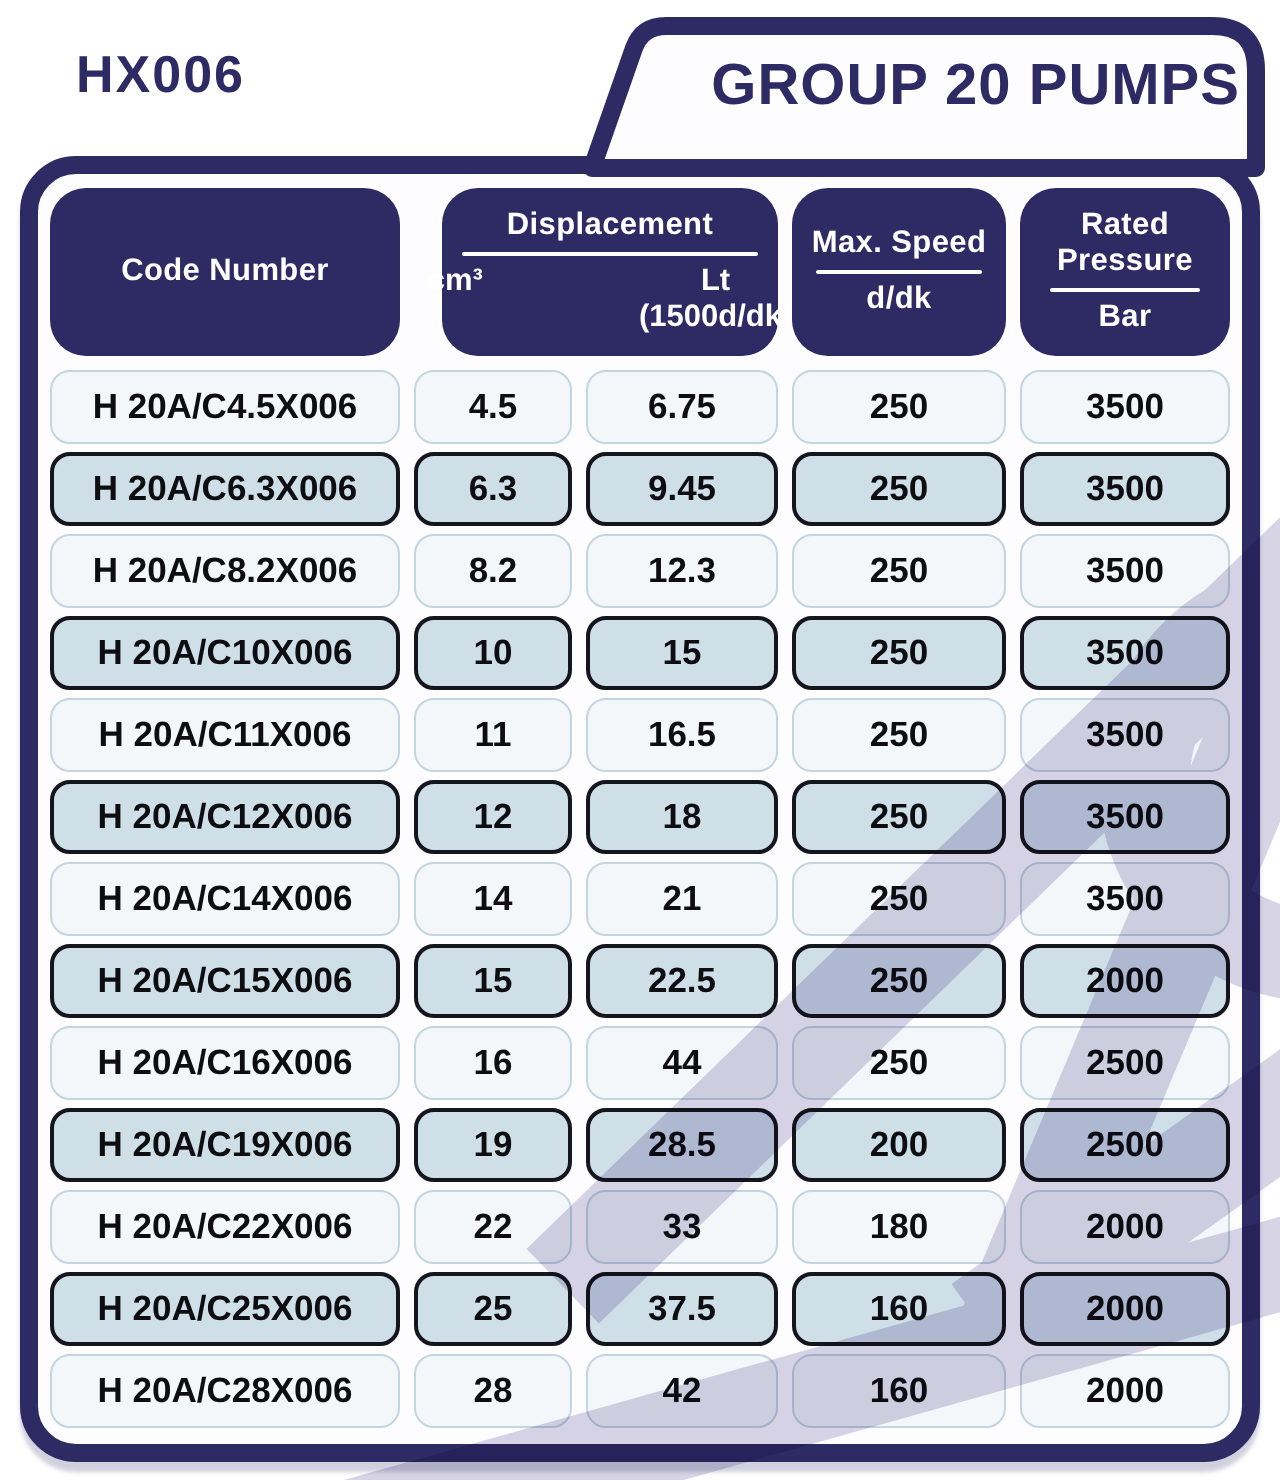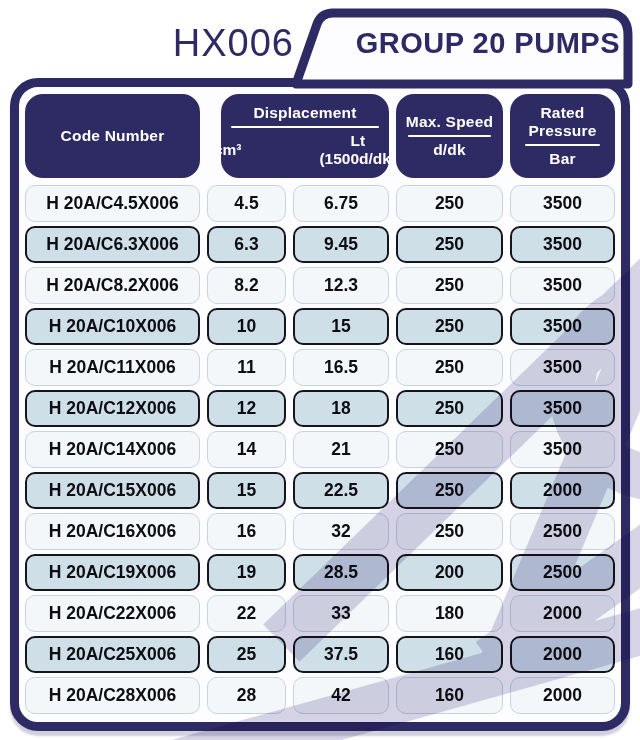--- a/index.html
+++ b/index.html
@@ -5,21 +5,21 @@
   html,body{margin:0;padding:0;}
   body{
     width:640px;height:740px;position:relative;overflow:hidden;
     background:#ffffff;
     font-family:"Liberation Sans", sans-serif;
     -webkit-font-smoothing:antialiased;
   }
   
   .model-code{
     position:absolute;left:38px;top:22px;width:256px;
-    text-align:right;font-size:38px;font-weight:normal;
+    text-align:left;font-size:26px;font-weight:bold;
     color:var(--navy);letter-spacing:1px;
   }
   .tab-svg{position:absolute;left:0;top:0;z-index:3;}
   .tab-label{
     position:absolute;left:328px;top:27px;width:292px;z-index:4;
     text-align:right;font-size:29px;font-weight:bold;
     color:var(--navy);letter-spacing:.5px;white-space:nowrap;
   }
   
   .frame{
@@ -37,21 +37,21 @@
   
   .hdr-box{
     background:var(--navy);color:#fff;border-radius:18px;
     height:84px;display:flex;flex-direction:column;
     align-items:center;justify-content:center;text-align:center;
   }
   .hdr-box.disp{grid-column:2 / 4;margin-left:14px;}
   .hdr-title{font-size:15.5px;font-weight:bold;letter-spacing:.2px;}
   .hdr-line{height:2px;background:#fff;border-radius:1px;margin:4px auto;}
   .w88{width:88%;} .w78{width:78%;} .w72{width:72%;}
-  .disp-units{display:flex;align-items:center;justify-content:center;
+  .disp-units{display:flex;justify-content:center;
     font-size:15.5px;font-weight:bold;width:100%;gap:32px;}
   .vline{width:2px;height:26px;background:#fff;margin:-8px 7px 0 7px;}
   
   .rows{margin-top:7px;}
   .grid-row.data{margin-bottom:4px;}
   .cell{
     box-sizing:border-box;height:37px;line-height:34px;
     text-align:center;border-radius:10px;
     font-size:17.5px;font-weight:bold;color:#0d0d12;
     background:var(--rowLightBg);border:1.5px solid var(--rowLightBorder);
@@ -167,21 +167,21 @@
     <div class="cell">H 20A/C15X006</div>
     <div class="cell">15</div>
     <div class="cell">22.5</div>
     <div class="cell">250</div>
     <div class="cell">2000</div>
   </div>
 
   <div class="grid-row data">
     <div class="cell">H 20A/C16X006</div>
     <div class="cell">16</div>
-    <div class="cell">32</div>
+    <div class="cell">44</div>
     <div class="cell">250</div>
     <div class="cell">2500</div>
   </div>
 
   <div class="grid-row data shaded">
     <div class="cell">H 20A/C19X006</div>
     <div class="cell">19</div>
     <div class="cell">28.5</div>
     <div class="cell">200</div>
     <div class="cell">2500</div>

